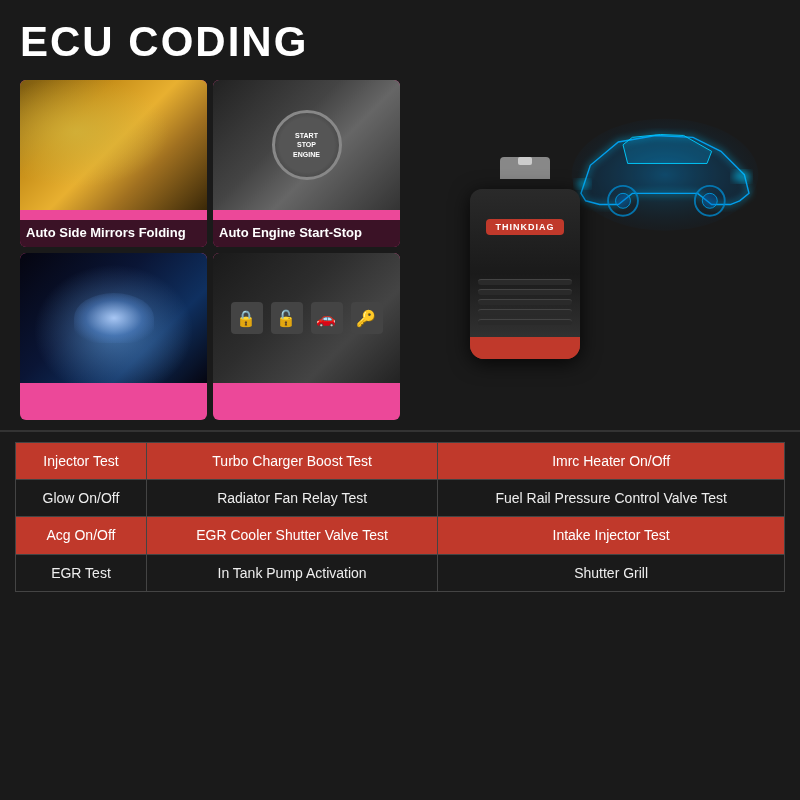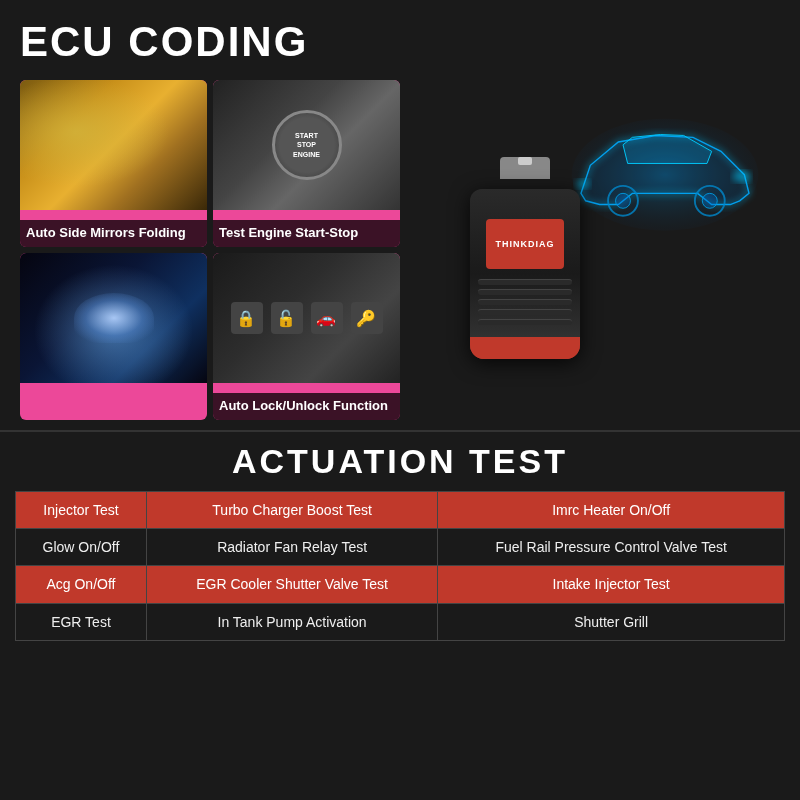--- a/index.html
+++ b/index.html
@@ -186,21 +186,21 @@
     .device-brand-label {
       position: absolute;
       top: 30px;
       left: 0;
       right: 0;
       text-align: center;
       background: #c0392b;
       color: #fff;
       font-size: 9px;
       font-weight: bold;
-      padding: 20px 2px;
+      padding: 3px 2px;
       letter-spacing: 1px;
       border-radius: 4px;
       margin: 0 16px;
     }
 
     .device-ribs {
       position: absolute;
       bottom: 30px;
       left: 0;
       right: 0;
@@ -319,41 +319,40 @@
           </div>
           <div class="feature-label">Auto Side Mirrors Folding</div>
         </div>
 
         <div class="feature-item">
           <div class="feature-img engine">
             <div class="start-stop-btn">
               <span style="font-size:7px;line-height:1.3;">START<br>STOP<br>ENGINE</span>
             </div>
           </div>
-          <div class="feature-label">Test Engine Start-Stop</div>
+          <div class="feature-label">Auto Engine Start-Stop</div>
         </div>
 
         <div class="feature-item">
           <div class="feature-img">
             <div class="flasher-img-detail">
               <div class="headlight-shape"></div>
             </div>
           </div>
         </div>
 
         <div class="feature-item">
           <div class="feature-img lock">
             <div class="lock-icons">
               <div class="lock-icon-box">🔒</div>
               <div class="lock-icon-box">🔓</div>
               <div class="lock-icon-box">🚗</div>
               <div class="lock-icon-box">🔑</div>
             </div>
           </div>
-          <div class="feature-label">Auto Lock/Unlock Function</div>
         </div>
 
       </div>
 
       <div class="car-device-area">
 
         <div class="car-silhouette">
           <svg class="car-svg" viewBox="0 0 220 150" xmlns="http://www.w3.org/2000/svg">
 
             <defs>
@@ -397,21 +396,20 @@
             </div>
             <div class="device-red-stripe"></div>
           </div>
         </div>
 
       </div>
     </div>
   </div>
 
   <div class="bottom-section">
-    <div class="actuation-title">ACTUATION TEST</div>
 
     <table class="actuation-table">
       <tbody id="actuation-tbody">
       <tr>
             <td class="cell">Injector Test</td>
             <td class="cell">Turbo Charger
 Boost Test</td>
             <td class="cell">Imrc Heater On/Off</td>
           </tr>
           <tr>

